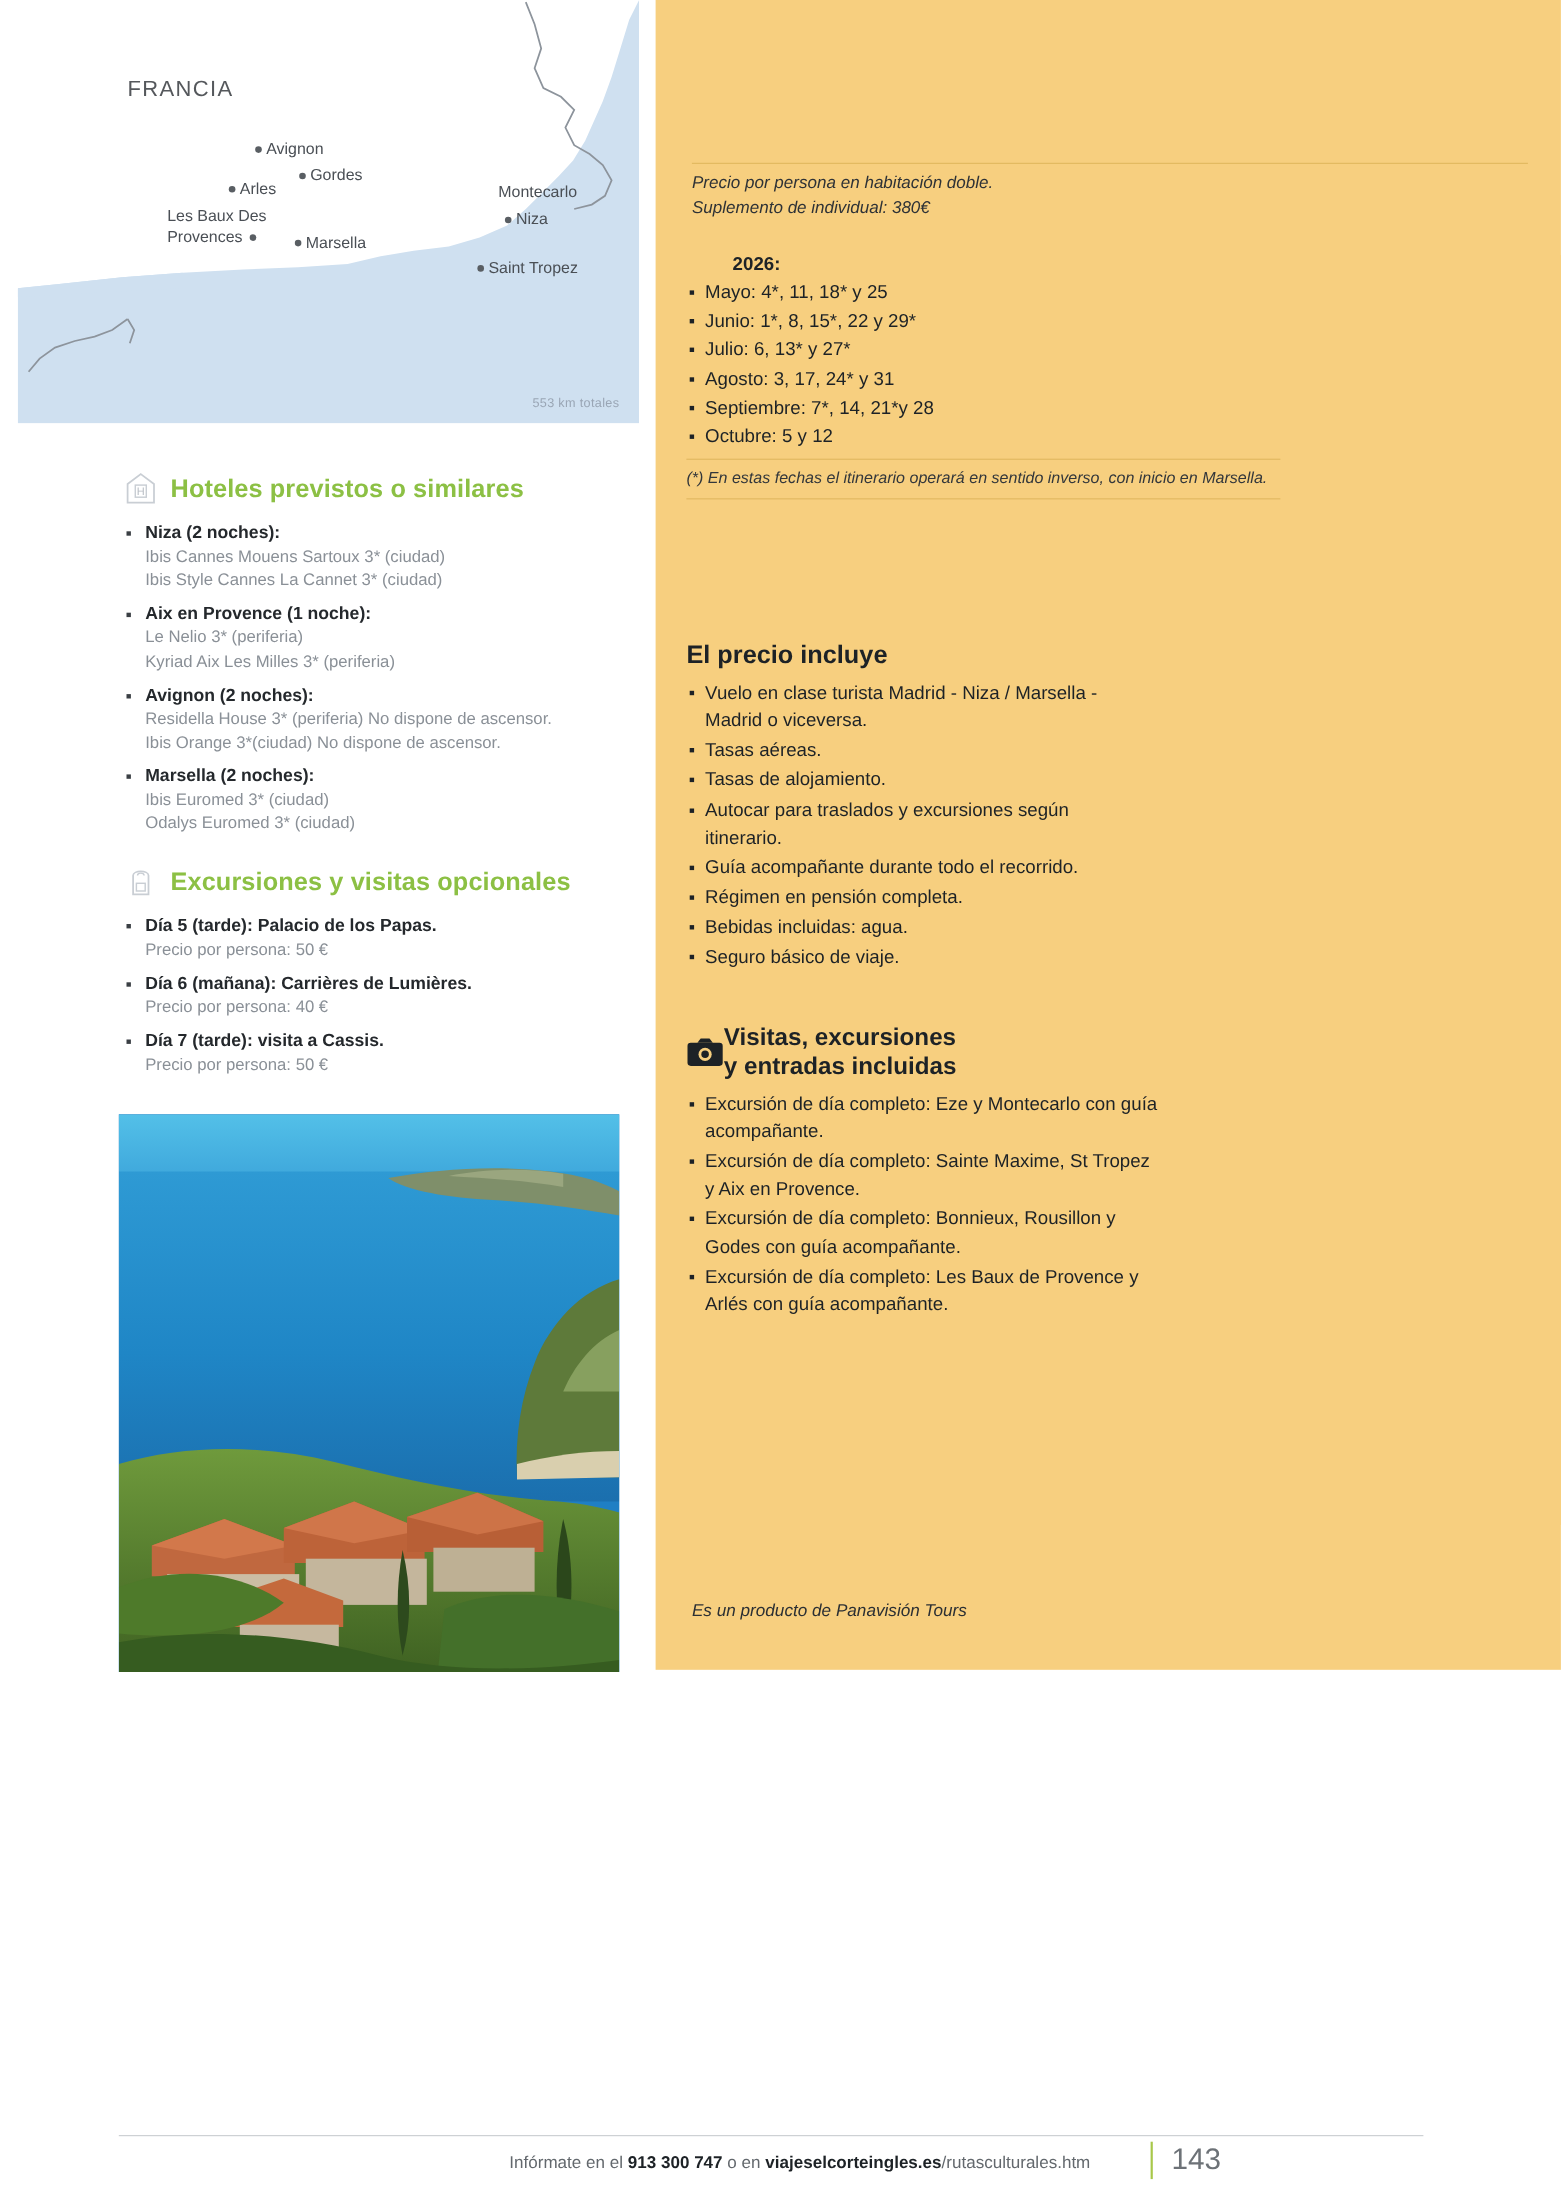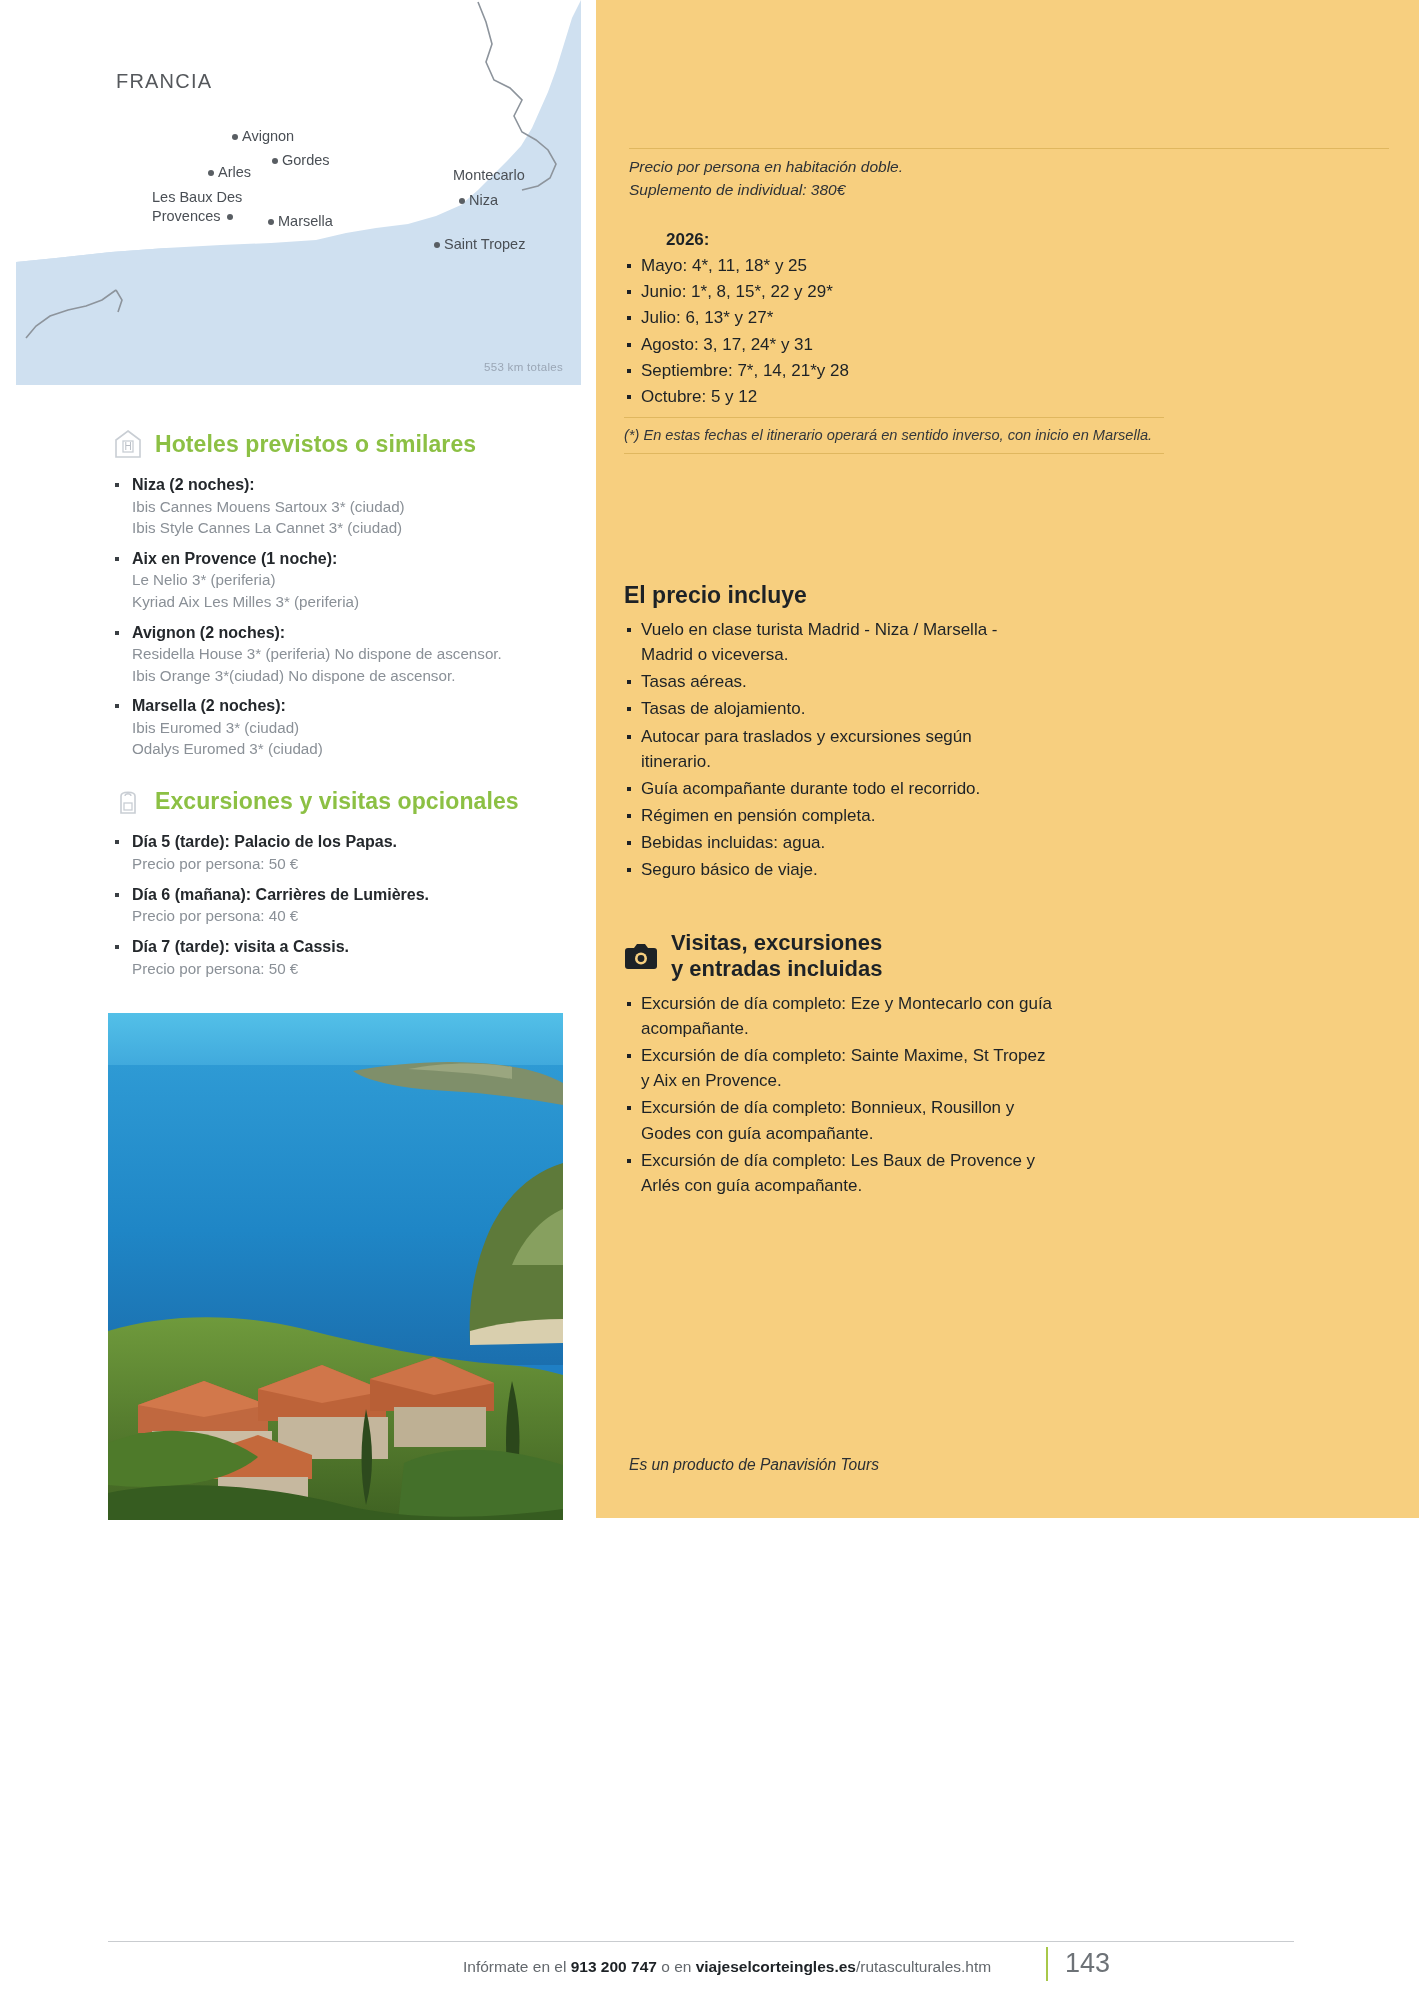--- a/index.html
+++ b/index.html
@@ -219,21 +219,20 @@
     font-style: italic;
     color: #33373b;
     line-height: 1.44;
     width: 540px;
   }
   ul.r-items.incl > li { line-height: 1.48; margin-bottom: 2px; }
 
   .vis-head {
     display: flex;
     align-items: center;
-    gap: 13px;
     margin-bottom: 8px;
   }
   .cam-ico { flex: 0 0 34px; width: 34px; height: 28px; }
   .vis-head .vtxt {
     font-size: 22px;
     font-weight: bold;
     color: #1d2226;
     line-height: 1.2;
   }
   .producto {
@@ -492,17 +491,17 @@
         <li>Excursión de día completo: Bonnieux, Rousillon y Godes con guía acompañante.</li>
         <li>Excursión de día completo: Les Baux de Provence y Arlés con guía acompañante.</li>
       </ul>
     </div>
 
     <div class="producto">Es un producto de Panavisión Tours</div>
   </div>
 
   <div class="footer">
     <div class="rule"></div>
-    <div class="ftext"><span>Infórmate en el </span><b>913 200 747</b><span> o en </span><b>viajeselcorteingles.es</b><span>/rutasculturales.htm</span></div>
+    <div class="ftext"><span>Infórmate en el </span><b>913 300 747</b><span> o en </span><b>viajeselcorteingles.es</b><span>/rutasculturales.htm</span></div>
     <div class="pagenum">143</div>
   </div>
 
 </div>
 
 </body></html>

